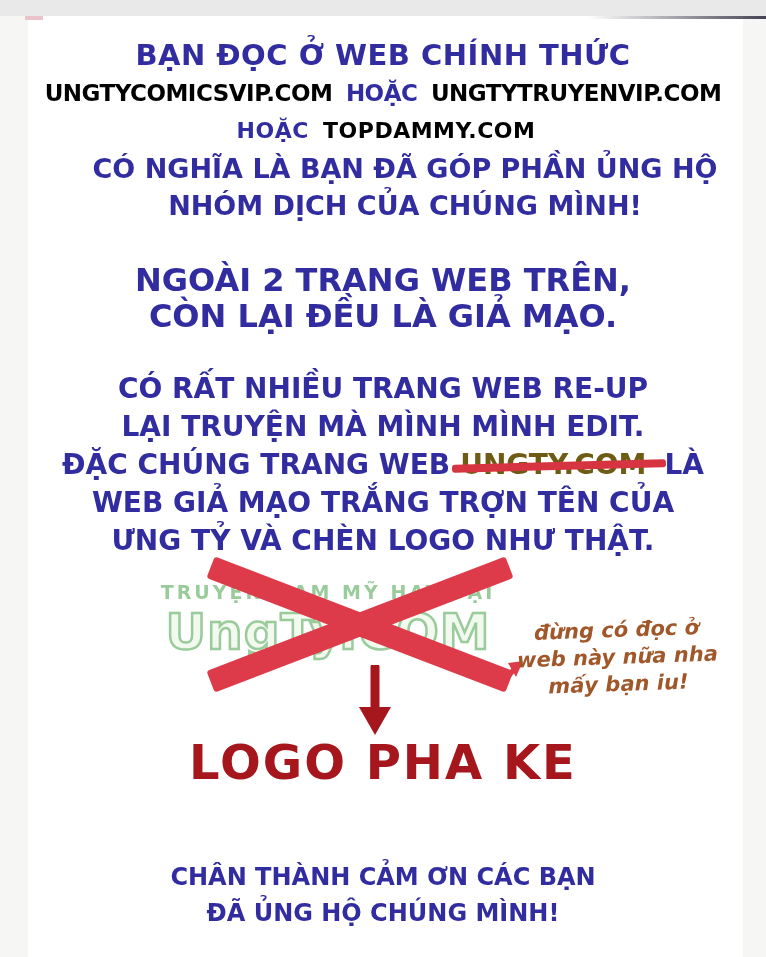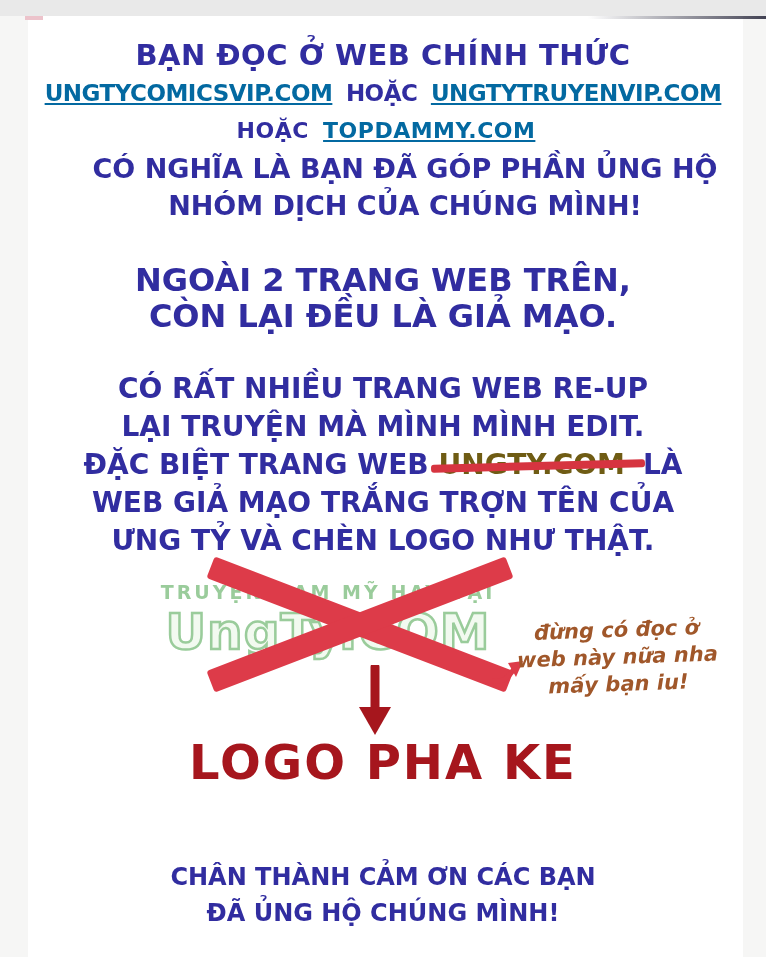--- a/index.html
+++ b/index.html
@@ -15,21 +15,21 @@
     text-align:center;
   }
   .edge{position:absolute;top:0;bottom:0;background:#f6f6f5;}
   .edge.left{left:0;width:28px;}
   .edge.right{right:0;width:23px;}
   .topline-dark{position:absolute;top:0;left:588px;right:0;height:3px;
     background:linear-gradient(to right, rgba(50,50,70,0), rgba(35,35,55,0.85));}
   .topline-pink{position:absolute;top:0;left:25px;width:18px;height:4px;background:#ecc3cb;}
 
   .blue{color:#312da0;}
-  .red{color:#0369a1;text-decoration:underline;}
+  .red{color:#000000;}
   .olive{color:#6f5c14;}
   .darkred{color:#a6161d;}
 
   .header{padding-top:20px;}
   .h-line1{font-size:29px;line-height:38px;letter-spacing:0.5px;}
   .h-line2{font-size:23px;line-height:38px;letter-spacing:-0.5px;}
   .h-line3{font-size:22px;line-height:38px;letter-spacing:0.5px;}
   .h-line2 .sep, .h-line3 .sep{margin:0 6px;}
   .h-meaning{font-size:27px;line-height:37px;padding-left:44px;}
 
@@ -95,21 +95,21 @@
 
   <div class="sec1 blue">
     <div>NGOÀI 2 TRANG WEB TRÊN,</div>
     <div>CÒN LẠI ĐỀU LÀ GIẢ MẠO.</div>
   </div>
 
   <div class="sec2 blue">
     <div>CÓ RẤT NHIỀU TRANG WEB RE-UP</div>
     <div>LẠI TRUYỆN MÀ MÌNH MÌNH EDIT.</div>
     <div>
-      <span style="margin-right: 2px;">ĐẶC BIỆT TRANG WEB</span><span class="struck"><span class="olive">UNGTY.COM</span></span><span style="margin-left: 10px;">LÀ</span>
+      <span style="margin-right: 2px;">ĐẶC CHÚNG TRANG WEB</span><span class="struck"><span class="olive">UNGTY.COM</span></span><span style="margin-left: 10px;">LÀ</span>
     </div>
     <div>WEB GIẢ MẠO TRẮNG TRỢN TÊN CỦA</div>
     <div>ƯNG TỶ VÀ CHÈN LOGO NHƯ THẬT.</div>
   </div>
 
   <div class="logo-zone">
     <div class="logo-tagline">TRUYỆN ĐAM MỸ HAY TẠI</div>
     <div class="logo-text">UngTy.COM</div>
     <div class="x-bar a"></div>
     <div class="x-bar b"></div>

